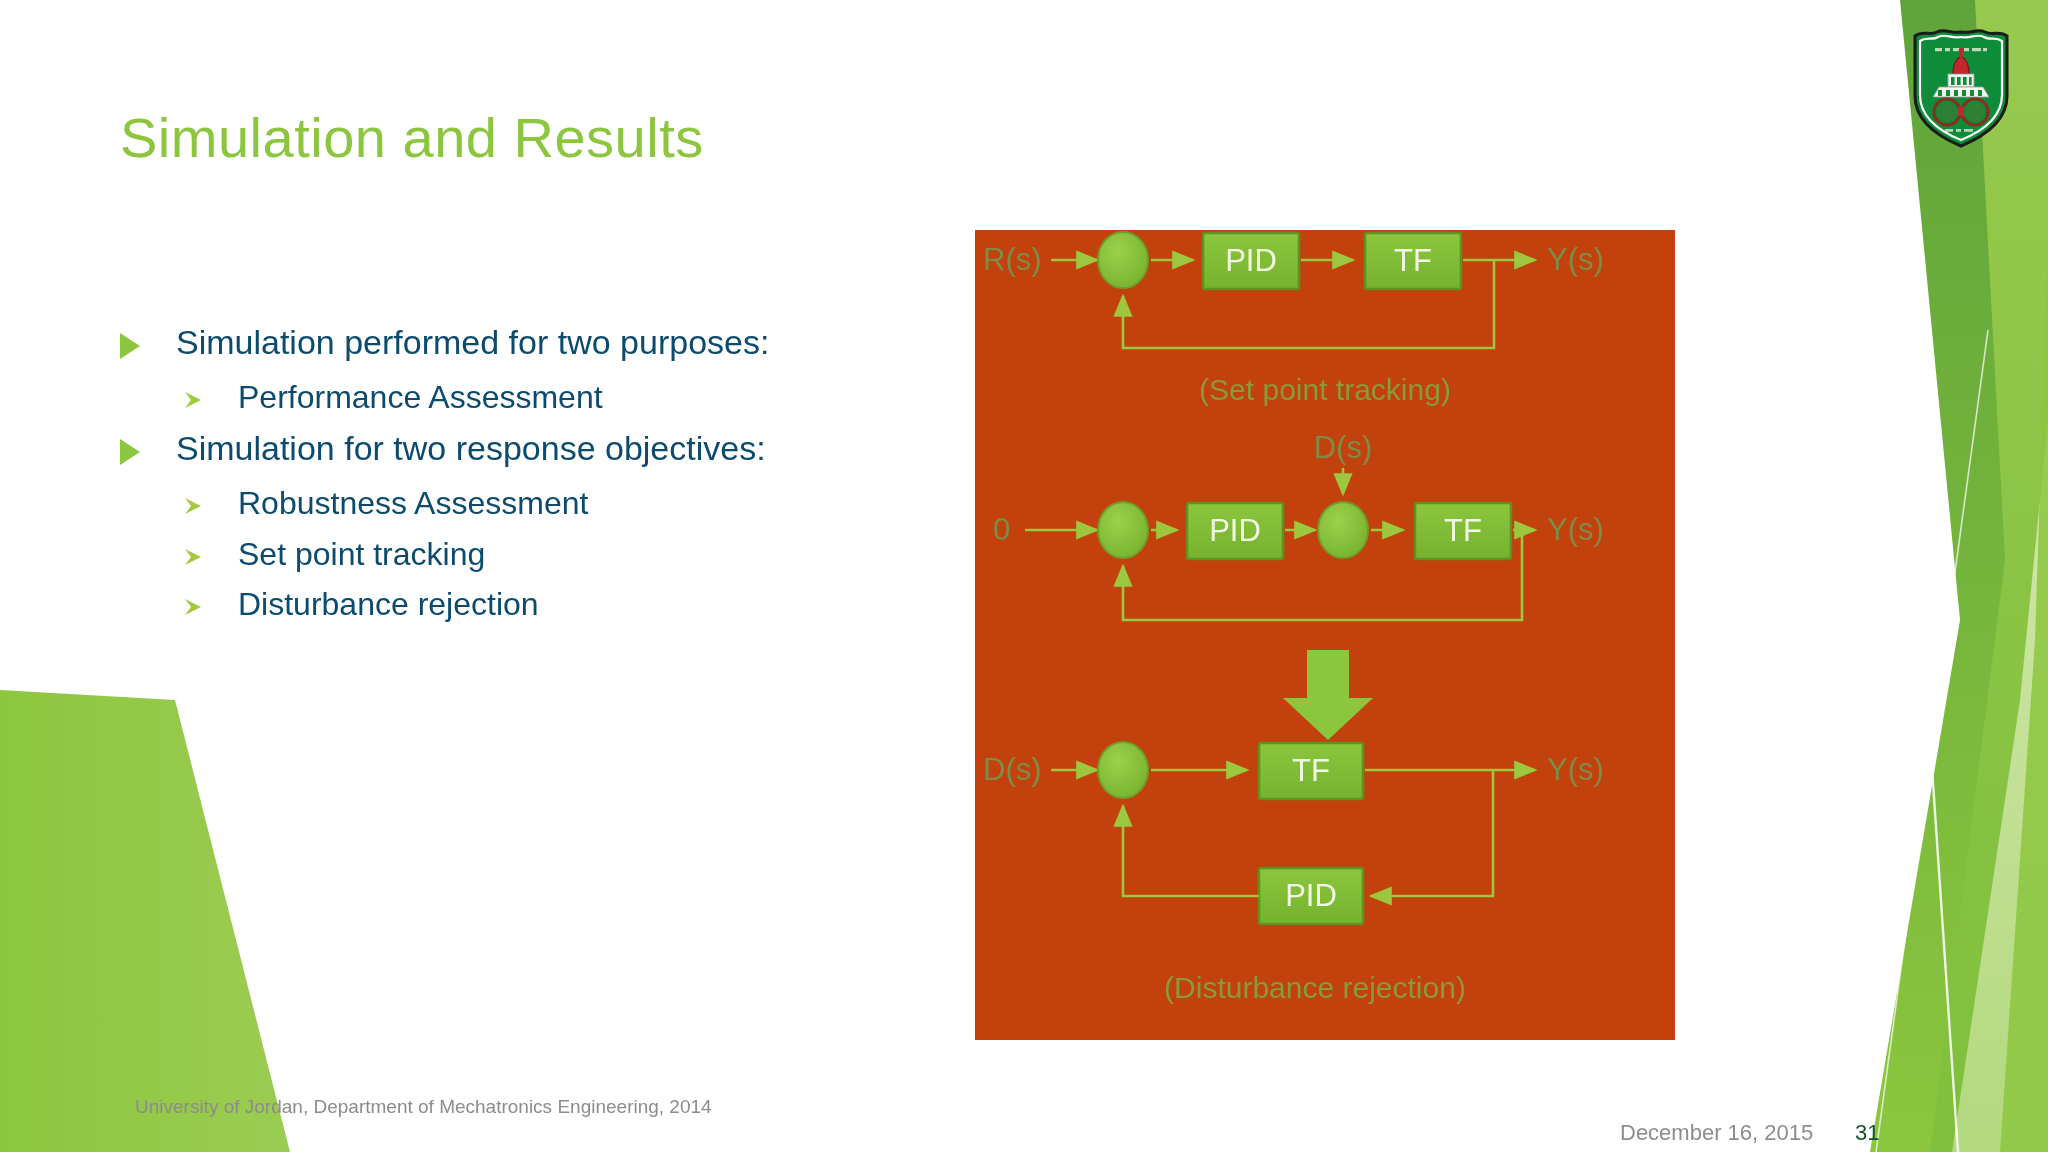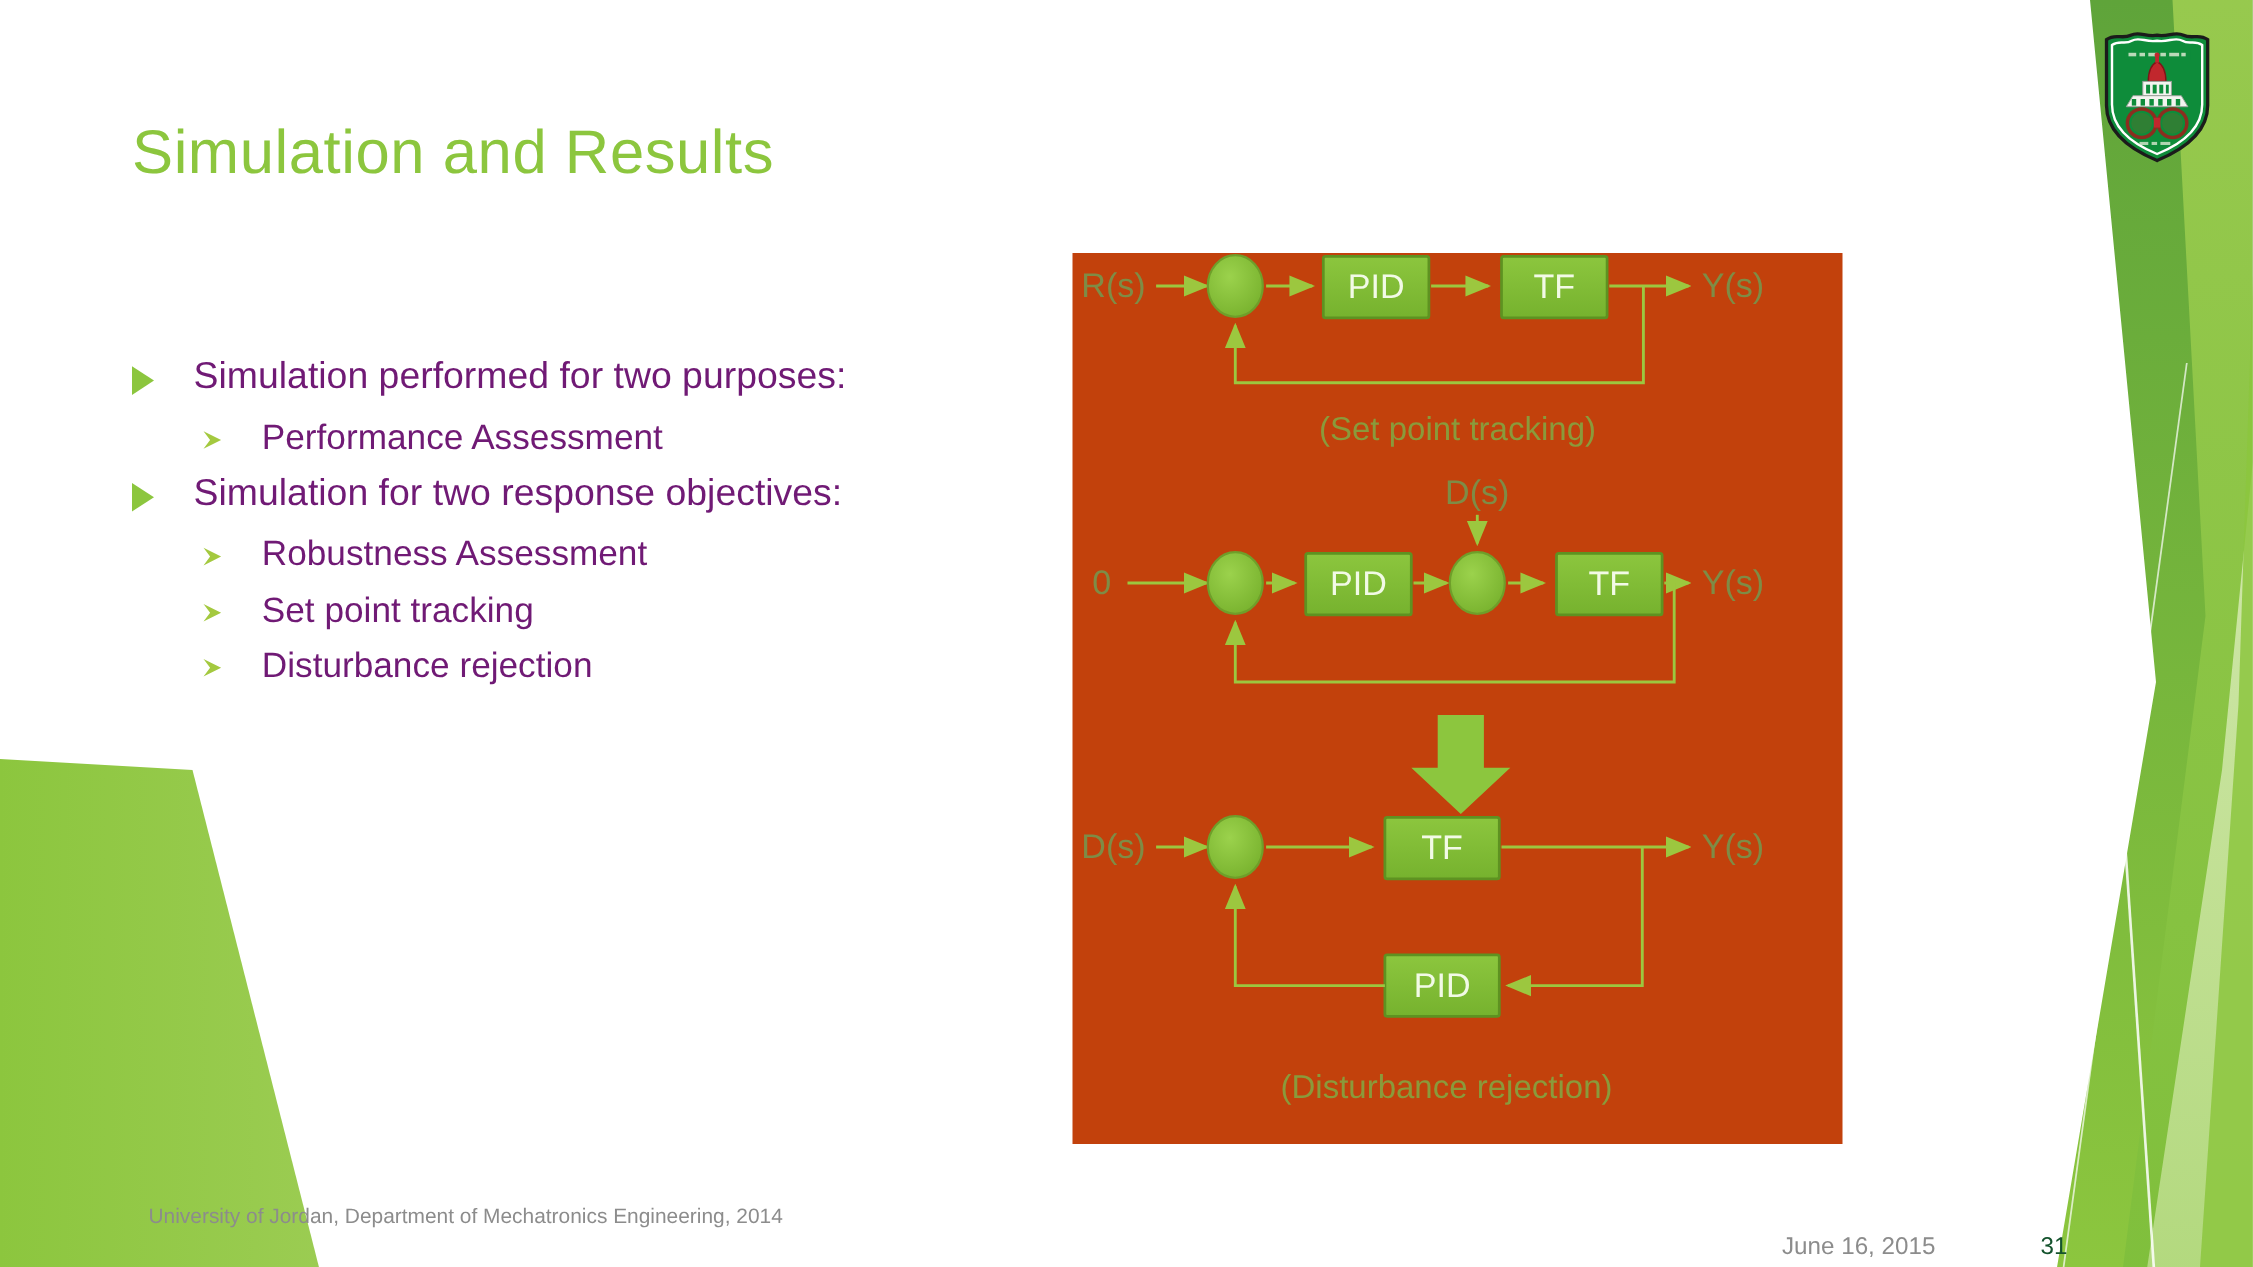--- a/index.html
+++ b/index.html
@@ -57,21 +57,21 @@
     width:0; height:0;
     border-top:13px solid transparent;
     border-bottom:13px solid transparent;
     border-left:20px solid #8CC63E;
   }
   .chev { position:relative; width:22px; height:22px; }
   .chev svg { display:block; }
 
   .b-text {
     font-size:34px;
-    color:#701a75;
+    color:#0c4a6e;
     line-height:1.05;
     white-space:nowrap;
   }
   .lvl2 .b-text { font-size:32px; }
 
   
   .diagrams {
     position:absolute;
     left:975px; top:230px;
     width:700px; height:810px;
@@ -374,16 +374,16 @@
 
       <g fill="#D9E8CF" opacity="0.8">
         <rect x="40" y="107" width="8" height="2.8"></rect>
           <rect x="51" y="107" width="5" height="2.8"></rect>
         <rect x="59" y="107" width="9" height="2.8"></rect>
       </g>
     </svg>
   </div>
 
   <div class="footer-left">University of Jordan, Department of Mechatronics Engineering, 2014</div>
-  <div class="footer-date">June 16, 2015</div>
+  <div class="footer-date">December 16, 2015</div>
   <div class="footer-page">31</div>
 
 </div>
 
 </body></html>

